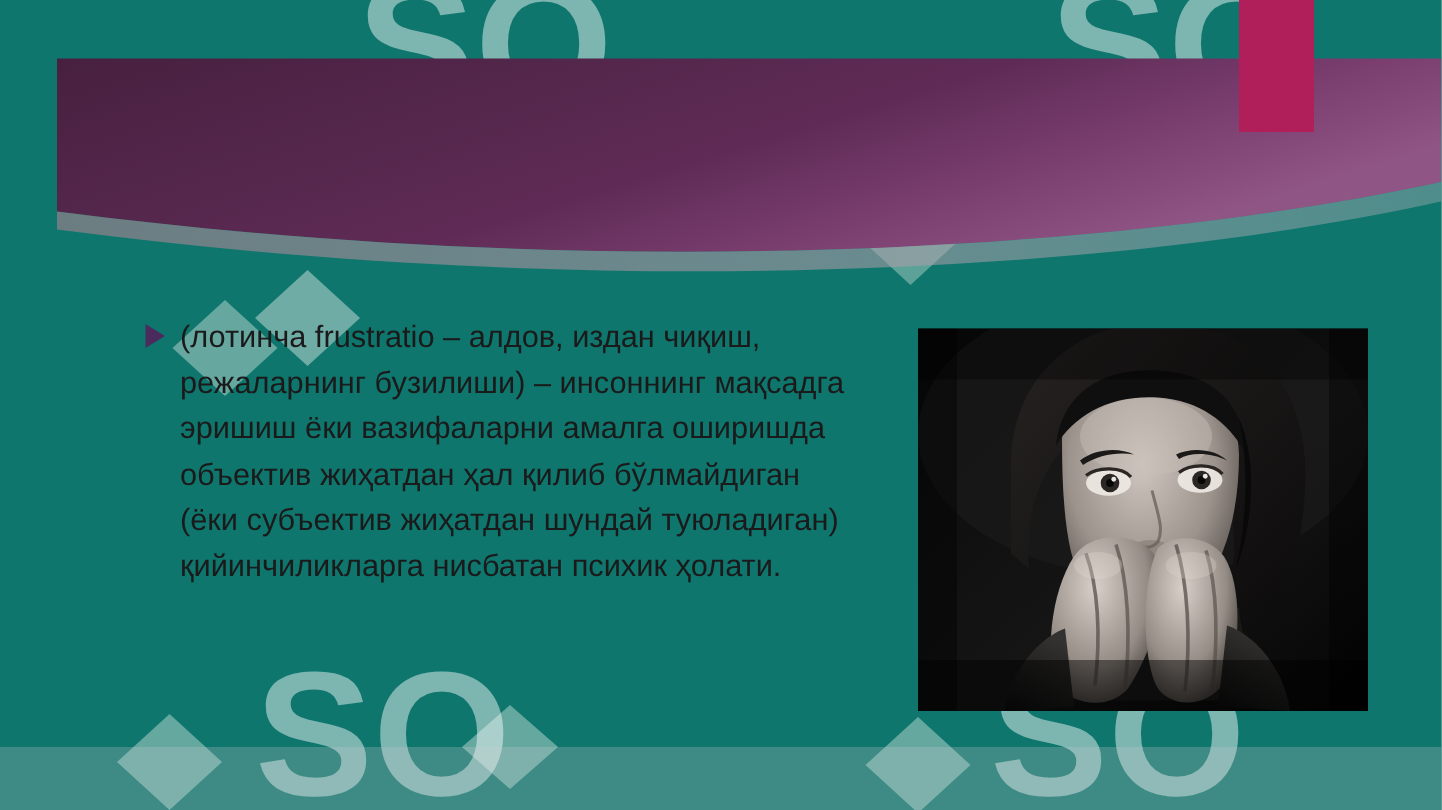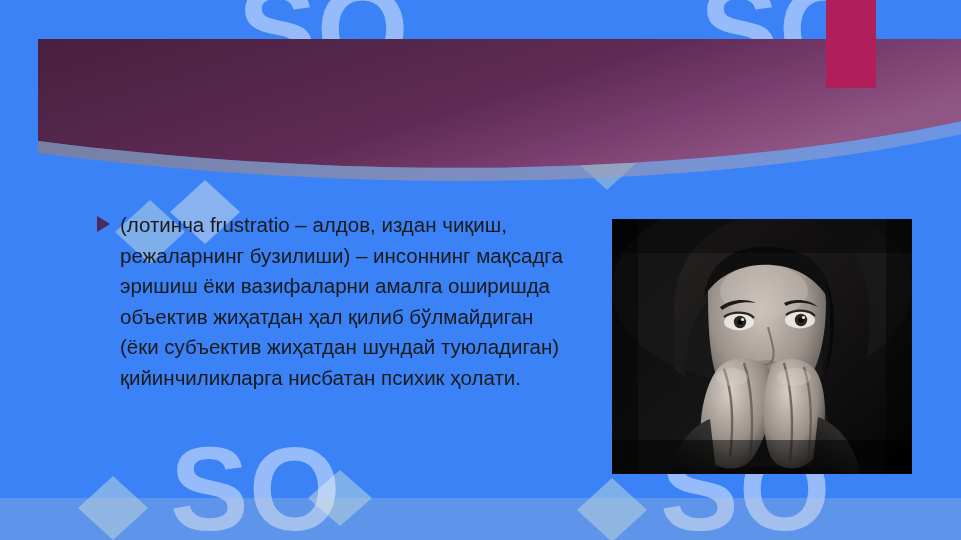--- a/index.html
+++ b/index.html
@@ -10,21 +10,21 @@
     width: 961px;
     height: 540px;
     overflow: hidden;
     font-family: "Liberation Sans", sans-serif;
     background: #d3d3d3;
   }
   #slide {
     position: relative;
     width: 961px;
     height: 540px;
-    background: #3b82f6;
+    background: #0f766e;
     overflow: hidden;
   }
 
   
   .watermark-layer {
     position: absolute;
     left: 0; top: 0;
     width: 961px;
     height: 540px;
     pointer-events: none;

